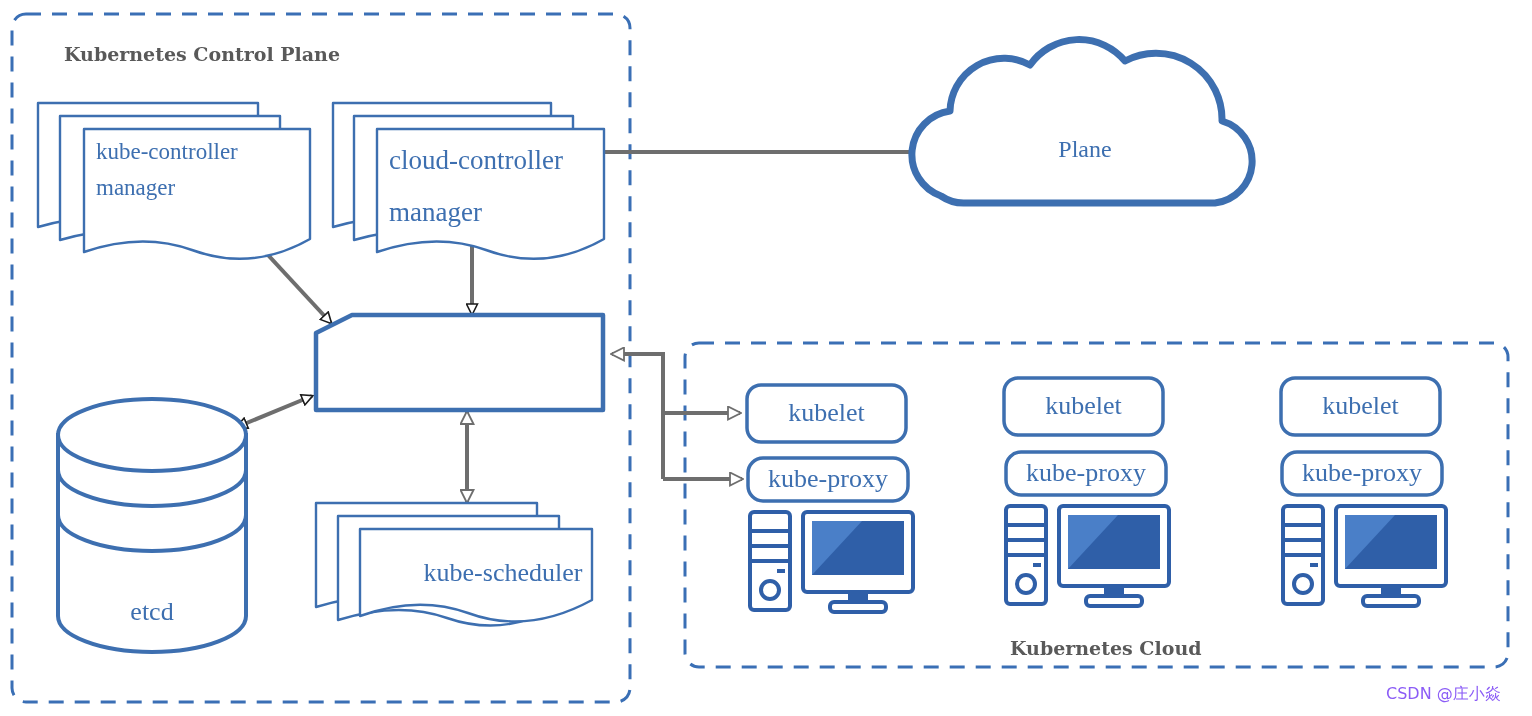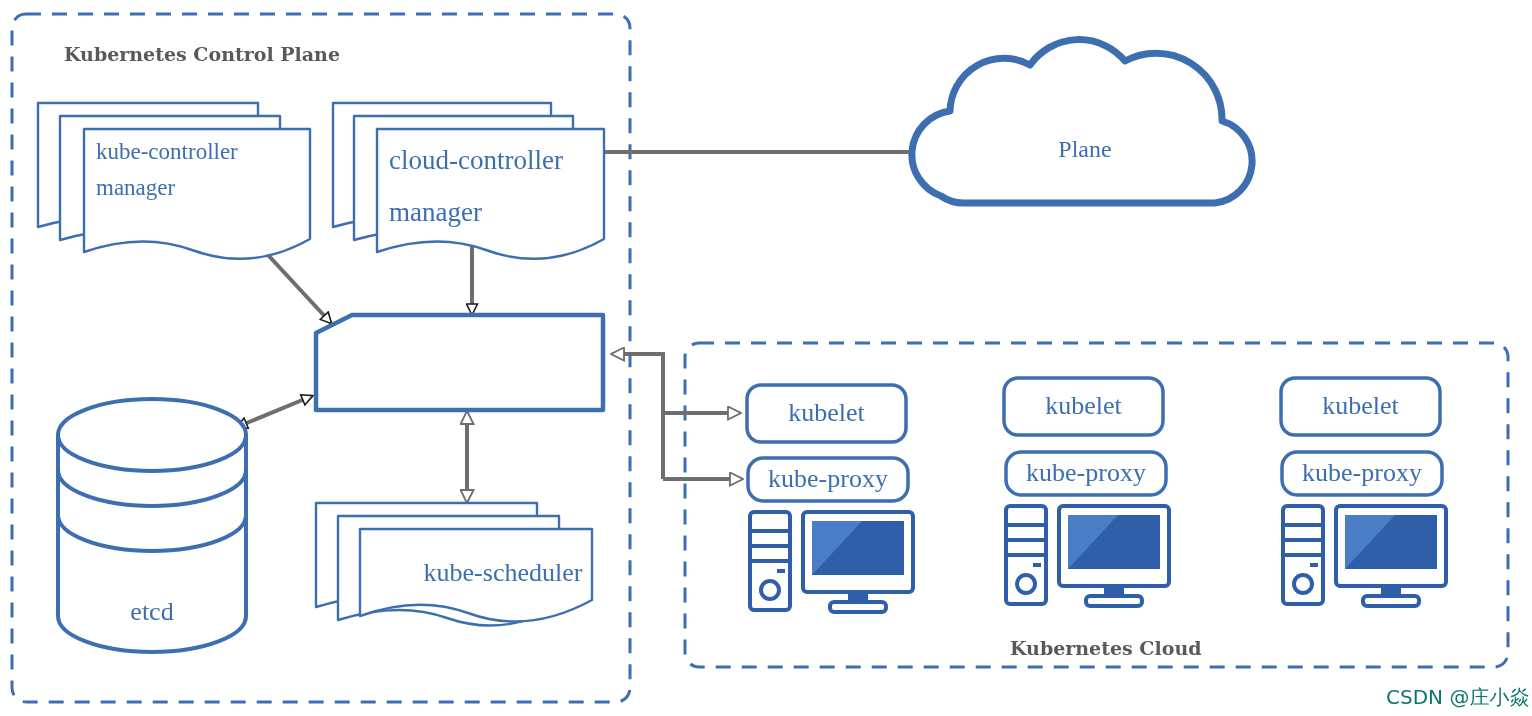--- a/index.html
+++ b/index.html
@@ -7,22 +7,22 @@
     width:1532px;height:716px;
     font-family:"Liberation Serif", serif;
     overflow:hidden;
   }
   #stage{position:relative;width:1411px;height:716px;background:#fff;}
   #svgroot{position:absolute;left:0;top:0;width:1532px;height:716px;}
   .lbl{position:absolute;color:#3d6fb0;font-family:"Liberation Serif", serif;
        white-space:pre;pointer-events:none;}
   .grouplbl{position:absolute;color:#595959;font-family:"DejaVu Serif", serif;
        font-weight:bold;font-size:19px;white-space:pre;}
-  .wm{position:absolute;color:#0f766e;font-family:"DejaVu Sans", sans-serif;
-      font-size:20px;white-space:pre;}
+  .wm{position:absolute;color:#8b5cf6;font-family:"DejaVu Sans", sans-serif;
+      font-size:16px;white-space:pre;}
 </style>
 </head>
 <body>
 
 <div id="stage">
 
   <svg id="svgroot" viewBox="0 0 1532 716">
     <defs>
       <marker id="ah-dark" markerWidth="13" markerHeight="13" refX="11" refY="6.5" orient="auto" markerUnits="userSpaceOnUse">
         <path d="M1,1 L12,6.5 L1,12 z" fill="#ffffff" stroke="#1a1a1a" stroke-width="1.6"></path>

